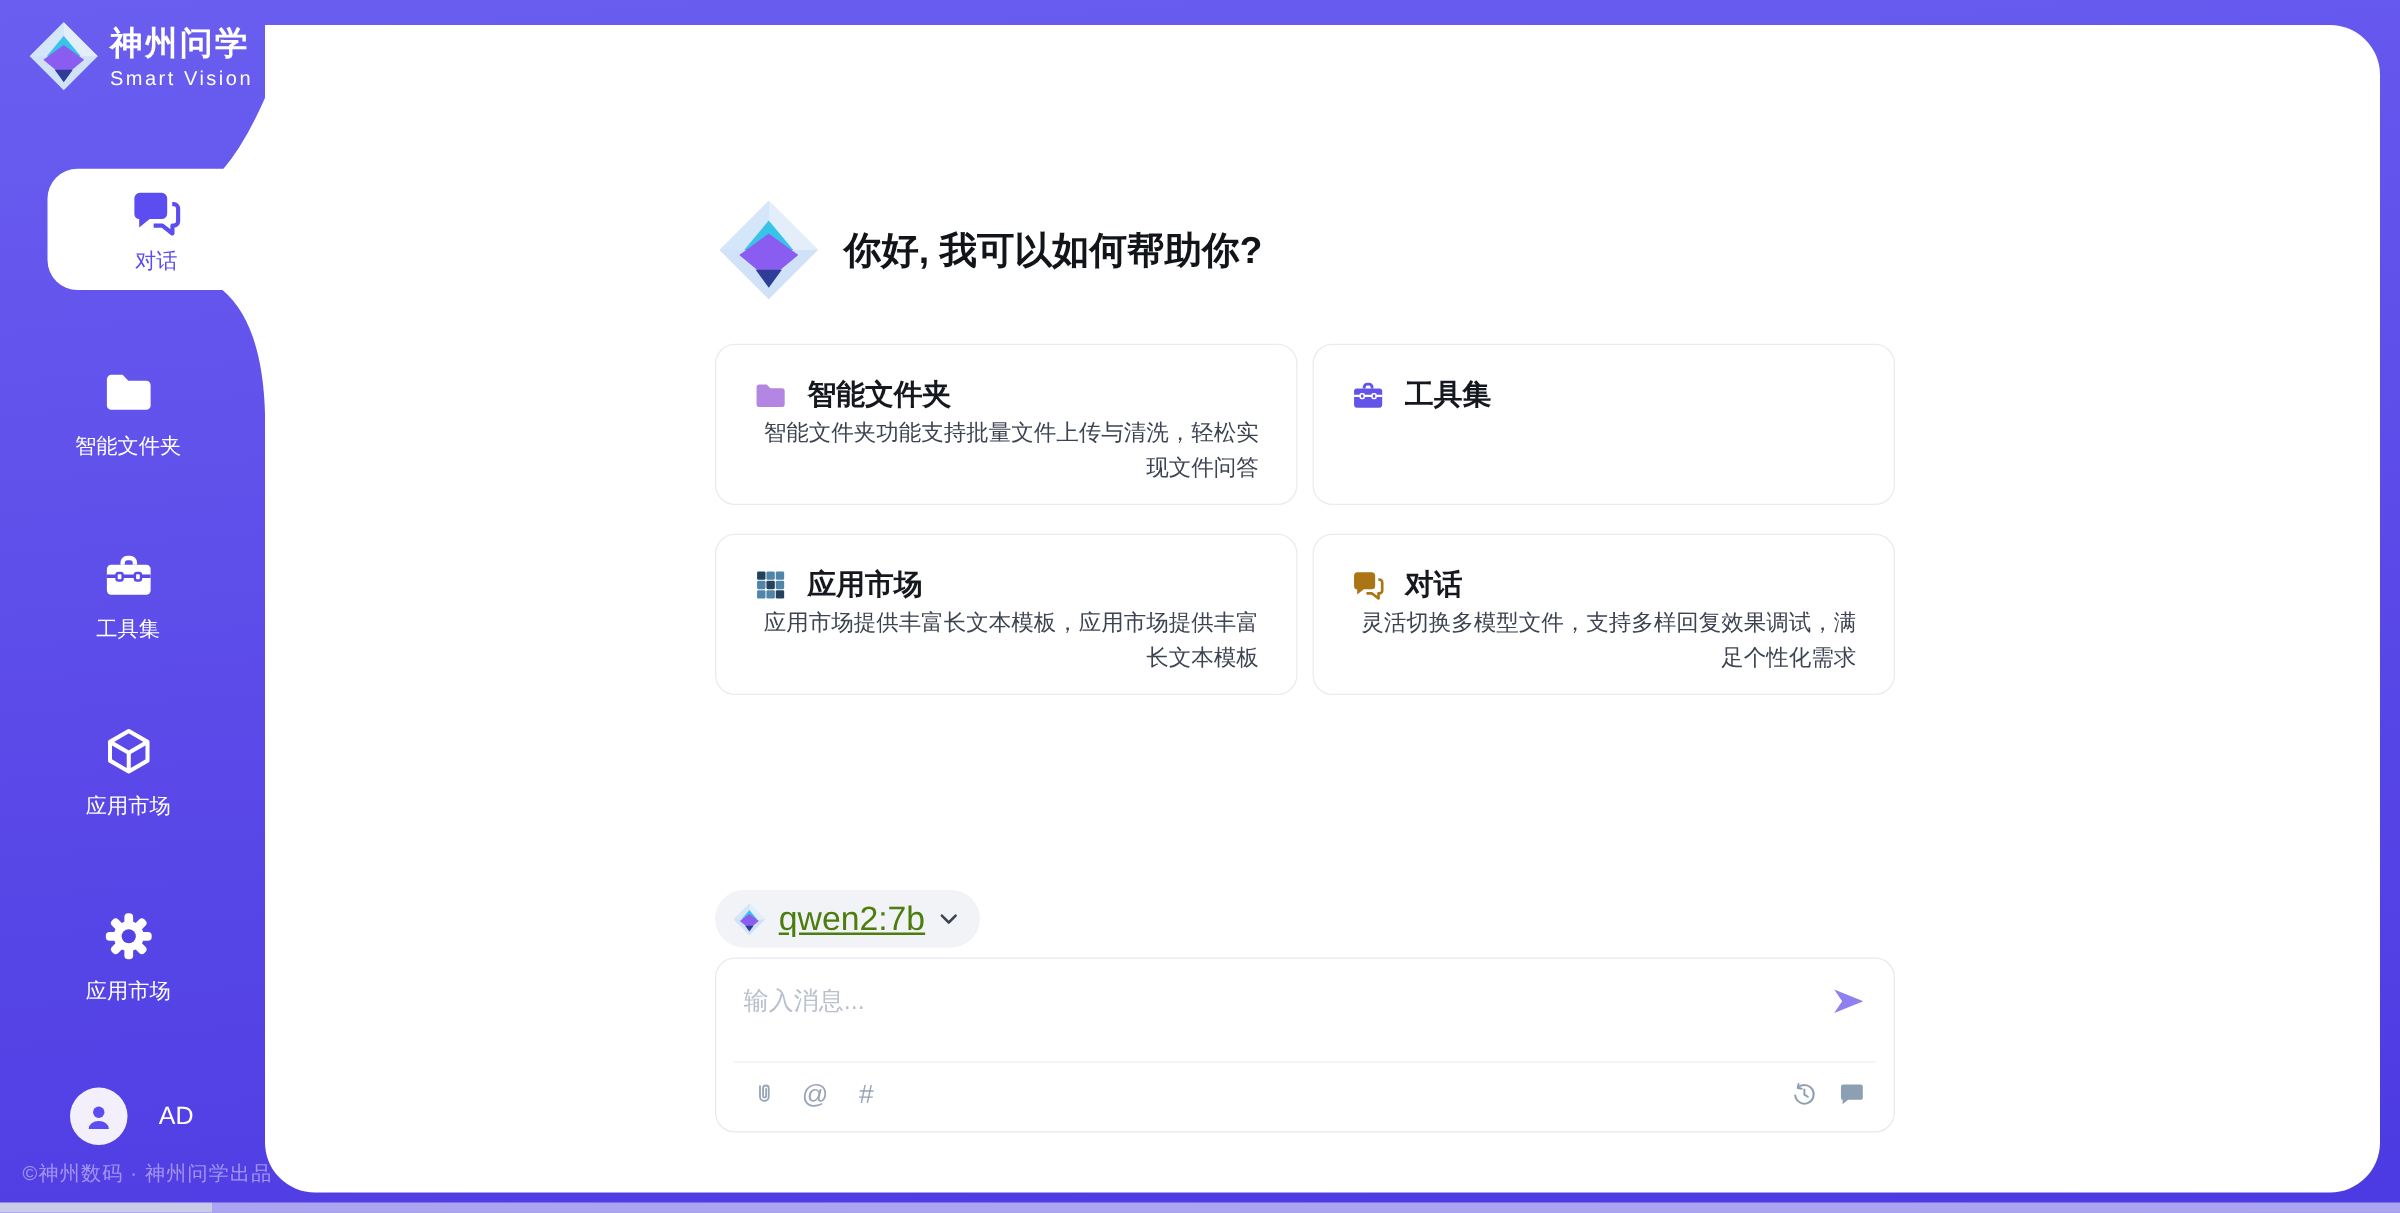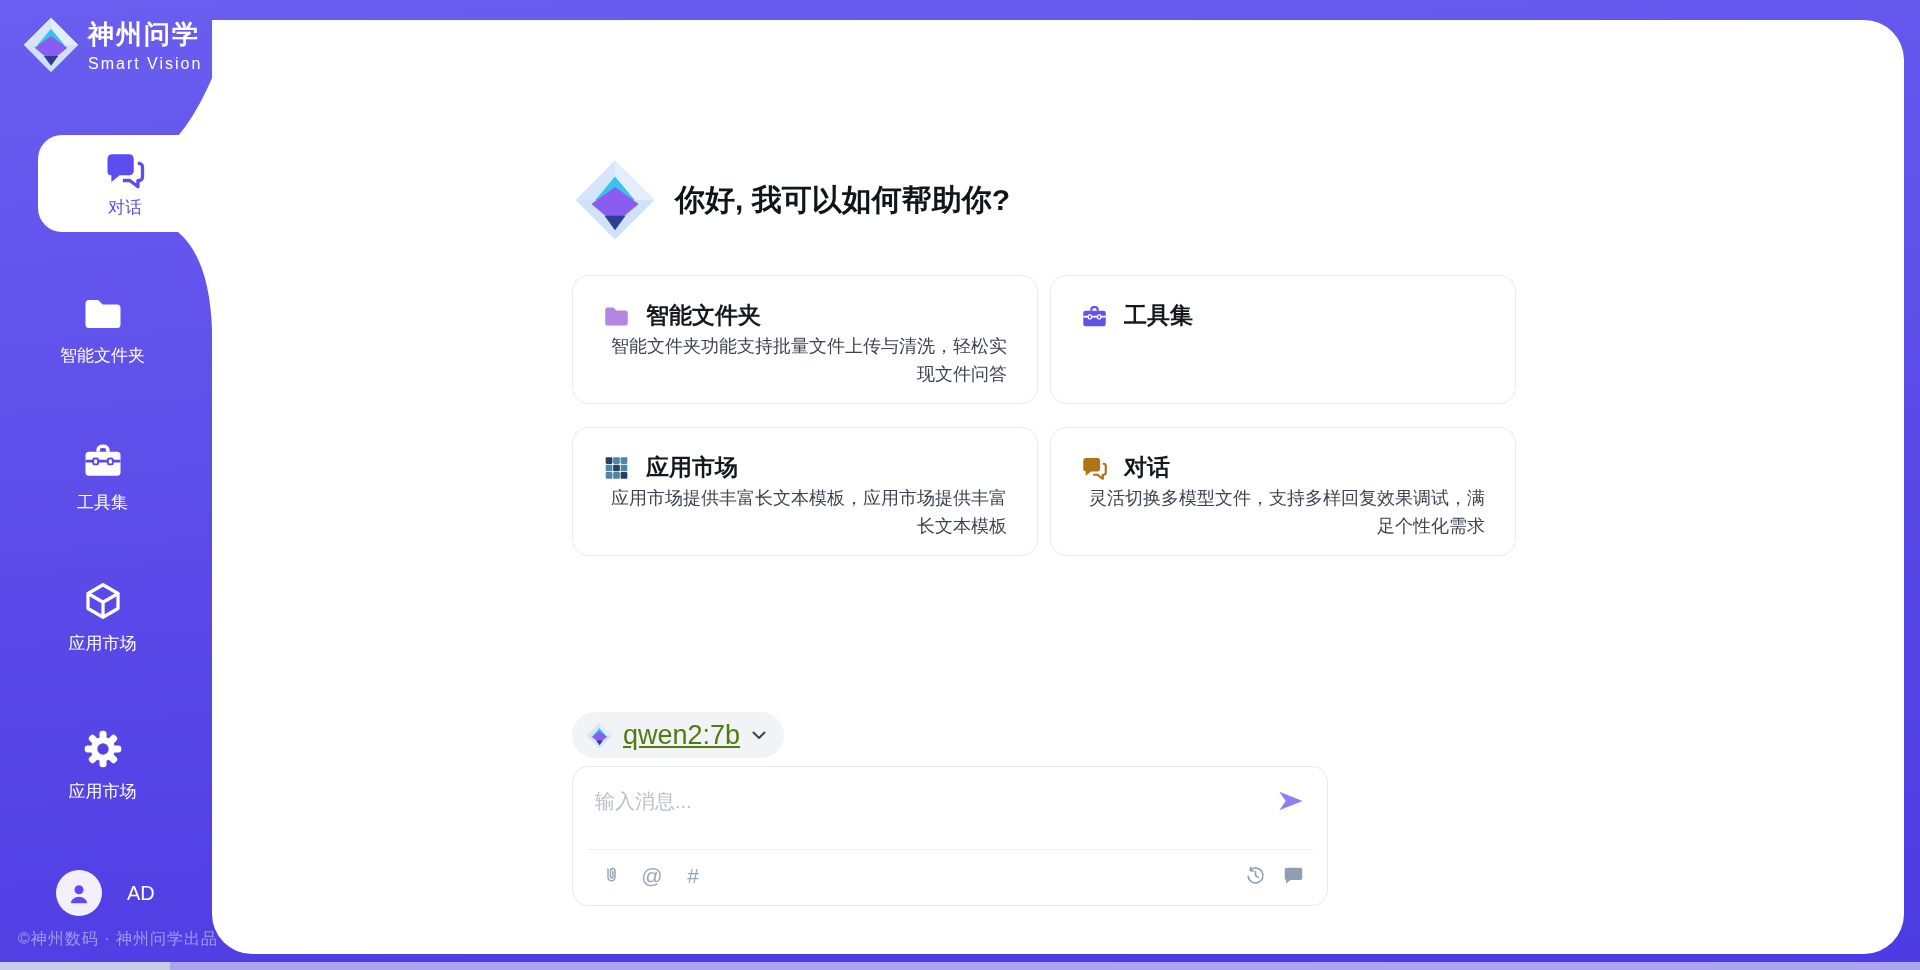--- a/index.html
+++ b/index.html
@@ -65,21 +65,21 @@
   .card-desc { margin-top:1px; font-size:18px; line-height:28px; color:#3d4451;text-align:right; }
 
   
   .model-pill { position:absolute; left:572px; top:712px; height:46px;
     display:flex; align-items:center; background:#f1f3f6; border-radius:23px;
     padding:0 18px 0 14px; cursor:pointer; }
   .model-pill .pill-logo { width:27px; height:27px; }
   .model-name { margin-left:10px; font-size:27px; color:#4d7c0f;text-decoration:underline; }
   .model-pill .chev { margin-left:12px; width:14px; height:9px; color:#3c4250; }
 
-  .composer { position:absolute; left:572px; top:766px; width:756px; height:140px;
+  .composer { position:absolute; left:572px; top:766px; width:944px; height:140px;
     background:#ffffff; border:1px solid #e7e9ee; border-radius:16px; }
   .composer-input { position:absolute; left:22px; top:18px; width:860px; height:32px;
     border:none; outline:none; font-size:20px; color:#30353f;
     font-family:"Liberation Sans", sans-serif; background:transparent; }
   .composer-input::placeholder { color:#b9c0cc; }
   .send-btn { position:absolute; right:22px; top:20px; width:28px; height:28px;
     color:#8f80f1; cursor:pointer; }
   .composer-divider { position:absolute; left:14px; right:14px; top:82px; height:1px;
     background:#edeff3; }
   .composer-tools { position:absolute; left:26px; top:96px; display:flex;

